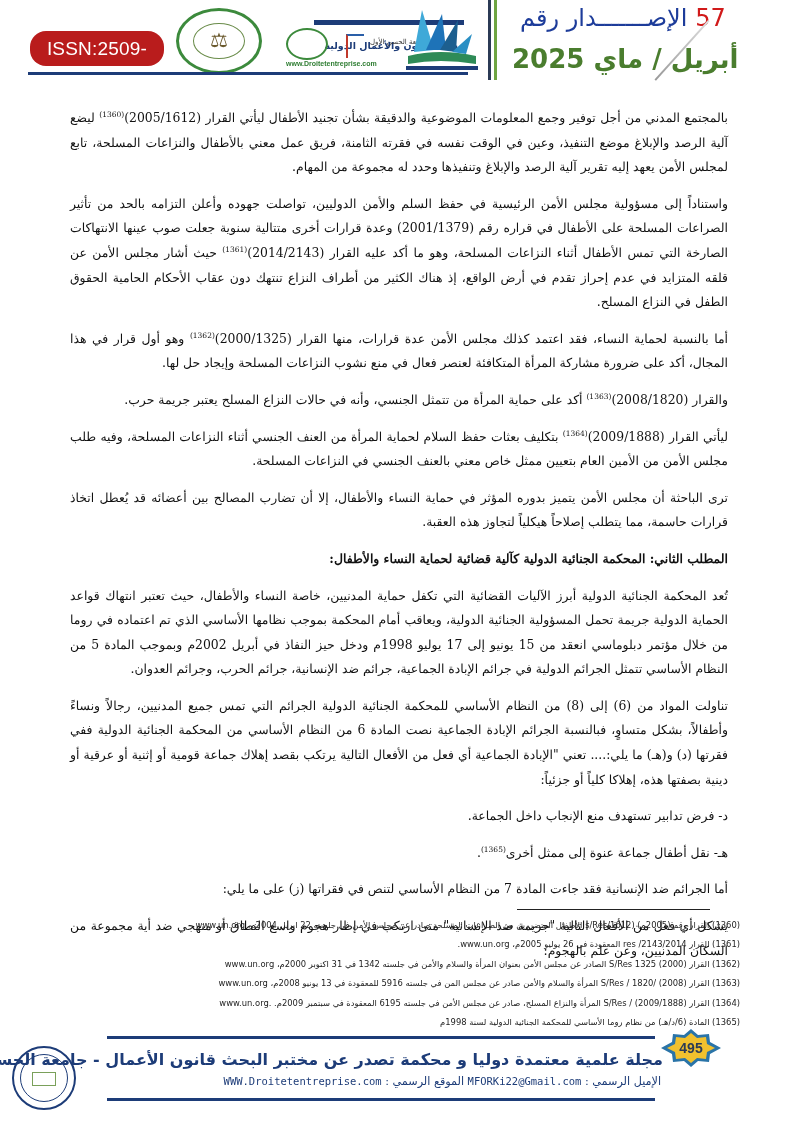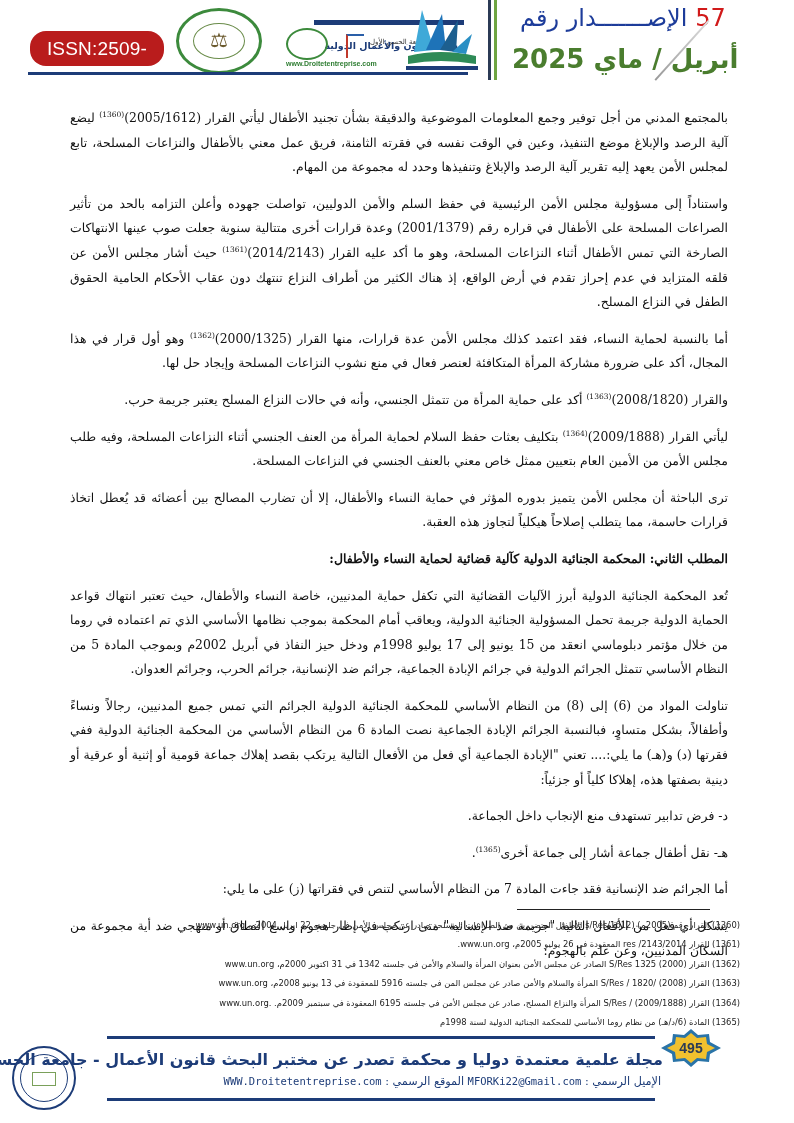--- a/index.html
+++ b/index.html
@@ -97,21 +97,21 @@
   <p><span>بالمجتمع المدني من أجل توفير وجمع المعلومات الموضوعية والدقيقة بشأن تجنيد الأطفال ليأتي القرار (2005/1612)</span><sup>(1360)</sup><span> ليضع آلية الرصد والإبلاغ موضع التنفيذ، وعين في الوقت نفسه في فقرته الثامنة، فريق عمل معني بالأطفال والنزاعات المسلحة، تابع لمجلس الأمن يعهد إليه تقرير آلية الرصد والإبلاغ وتنفيذها وحدد له مجموعة من المهام.</span></p>
   <p><span>واستناداً إلى مسؤولية مجلس الأمن الرئيسية في حفظ السلم والأمن الدوليين، تواصلت جهوده وأعلن التزامه بالحد من تأثير الصراعات المسلحة على الأطفال في قراره رقم (2001/1379) وعدة قرارات أخرى متتالية سنوية جعلت صوب عينها الانتهاكات الصارخة التي تمس الأطفال أثناء النزاعات المسلحة، وهو ما أكد عليه القرار (2014/2143)</span><sup>(1361)</sup><span> حيث أشار مجلس الأمن عن قلقه المتزايد في عدم إحراز تقدم في أرض الواقع، إذ هناك الكثير من أطراف النزاع تنتهك دون عقاب الأحكام الحامية الحقوق الطفل في النزاع المسلح.</span></p>
   <p><span>أما بالنسبة لحماية النساء، فقد اعتمد كذلك مجلس الأمن عدة قرارات، منها القرار (2000/1325)</span><sup>(1362)</sup><span> وهو أول قرار في هذا المجال، أكد على ضرورة مشاركة المرأة المتكافئة لعنصر فعال في منع نشوب النزاعات المسلحة وإيجاد حل لها.</span></p>
   <p><span>والقرار (2008/1820)</span><sup>(1363)</sup><span> أكد على حماية المرأة من تتمثل الجنسي، وأنه في حالات النزاع المسلح يعتبر جريمة حرب.</span></p>
   <p><span>ليأتي القرار (2009/1888)</span><sup>(1364)</sup><span> بتكليف بعثات حفظ السلام لحماية المرأة من العنف الجنسي أثناء النزاعات المسلحة، وفيه طلب مجلس الأمن من الأمين العام بتعيين ممثل خاص معني بالعنف الجنسي في النزاعات المسلحة.</span></p>
   <p><span>ترى الباحثة أن مجلس الأمن يتميز بدوره المؤثر في حماية النساء والأطفال، إلا أن تضارب المصالح بين أعضائه قد يُعطل اتخاذ قرارات حاسمة، مما يتطلب إصلاحاً هيكلياً لتجاوز هذه العقبة.</span></p>
   <p class="heading">المطلب الثاني: المحكمة الجنائية الدولية كآلية قضائية لحماية النساء والأطفال:</p>
   <p><span>تُعد المحكمة الجنائية الدولية أبرز الآليات القضائية التي تكفل حماية المدنيين، خاصة النساء والأطفال، حيث تعتبر انتهاك قواعد الحماية الدولية جريمة تحمل المسؤولية الجنائية الدولية، ويعاقب أمام المحكمة بموجب نظامها الأساسي الذي تم اعتماده في روما من خلال مؤتمر دبلوماسي انعقد من 15 يونيو إلى 17 يوليو 1998م ودخل حيز النفاذ في أبريل 2002م وبموجب المادة 5 من النظام الأساسي تتمثل الجرائم الدولية في جرائم الإبادة الجماعية، جرائم ضد الإنسانية، جرائم الحرب، وجرائم العدوان.</span></p>
   <p><span>تناولت المواد من (6) إلى (8) من النظام الأساسي للمحكمة الجنائية الدولية الجرائم التي تمس جميع المدنيين، رجالاً ونساءً وأطفالاً، بشكل متساوٍ، فبالنسبة الجرائم الإبادة الجماعية نصت المادة 6 من النظام الأساسي من المحكمة الجنائية الدولية ففي فقرتها (د) و(هـ) ما يلي:.... تعني "الإبادة الجماعية أي فعل من الأفعال التالية يرتكب بقصد إهلاك جماعة قومية أو إثنية أو عرقية أو دينية بصفتها هذه، إهلاكا كلياً أو جزئياً:</span></p>
   <p><span>د- فرض تدابير تستهدف منع الإنجاب داخل الجماعة.</span></p>
-  <p><span>هـ- نقل أطفال جماعة أشار إلى جماعة أخرى</span><sup>(1365)</sup><span>.</span></p>
+  <p><span>هـ- نقل أطفال جماعة عنوة إلى ممثل أخرى</span><sup>(1365)</sup><span>.</span></p>
   <p><span>أما الجرائم ضد الإنسانية فقد جاءت المادة 7 من النظام الأساسي لتنص في فقراتها (ز) على ما يلي:</span></p>
   <p><span>يشكل أي فعل من الأفعال التالية "جريمة ضد الإنسانية" متى ارتكب في إطار هجوم واسع النطاق أو منهجي ضد أية مجموعة من السكان المدنيين، وعن علم بالهجوم:</span></p>
 </div>
 
 <div class="fn-rule"></div>
 <div class="footnotes">
   <div>(1360) القرار رقم (2005م) (s/Res/1612 الأطفال المتضررين من الصراعات المسلحة صادر عن مجلس الأمن في جلسته 22 ابريل 2004م، www.un.org</div>
   <div>(1361) القرار res /2143/2014 المعقودة في 26 يوليو 2005م، www.un.org.</div>
   <div>(1362) القرار (2000) S/Res 1325 الصادر عن مجلس الأمن بعنوان المرأة والسلام والأمن في جلسته 1342 في 31 اكتوبر 2000م، www.un.org</div>
   <div>(1363) القرار (2008) /S/Res / 1820 المرأة والسلام والأمن صادر عن مجلس المن في جلسته 5916 للمعقودة في 13 يونيو 2008م، www.un.org</div>

